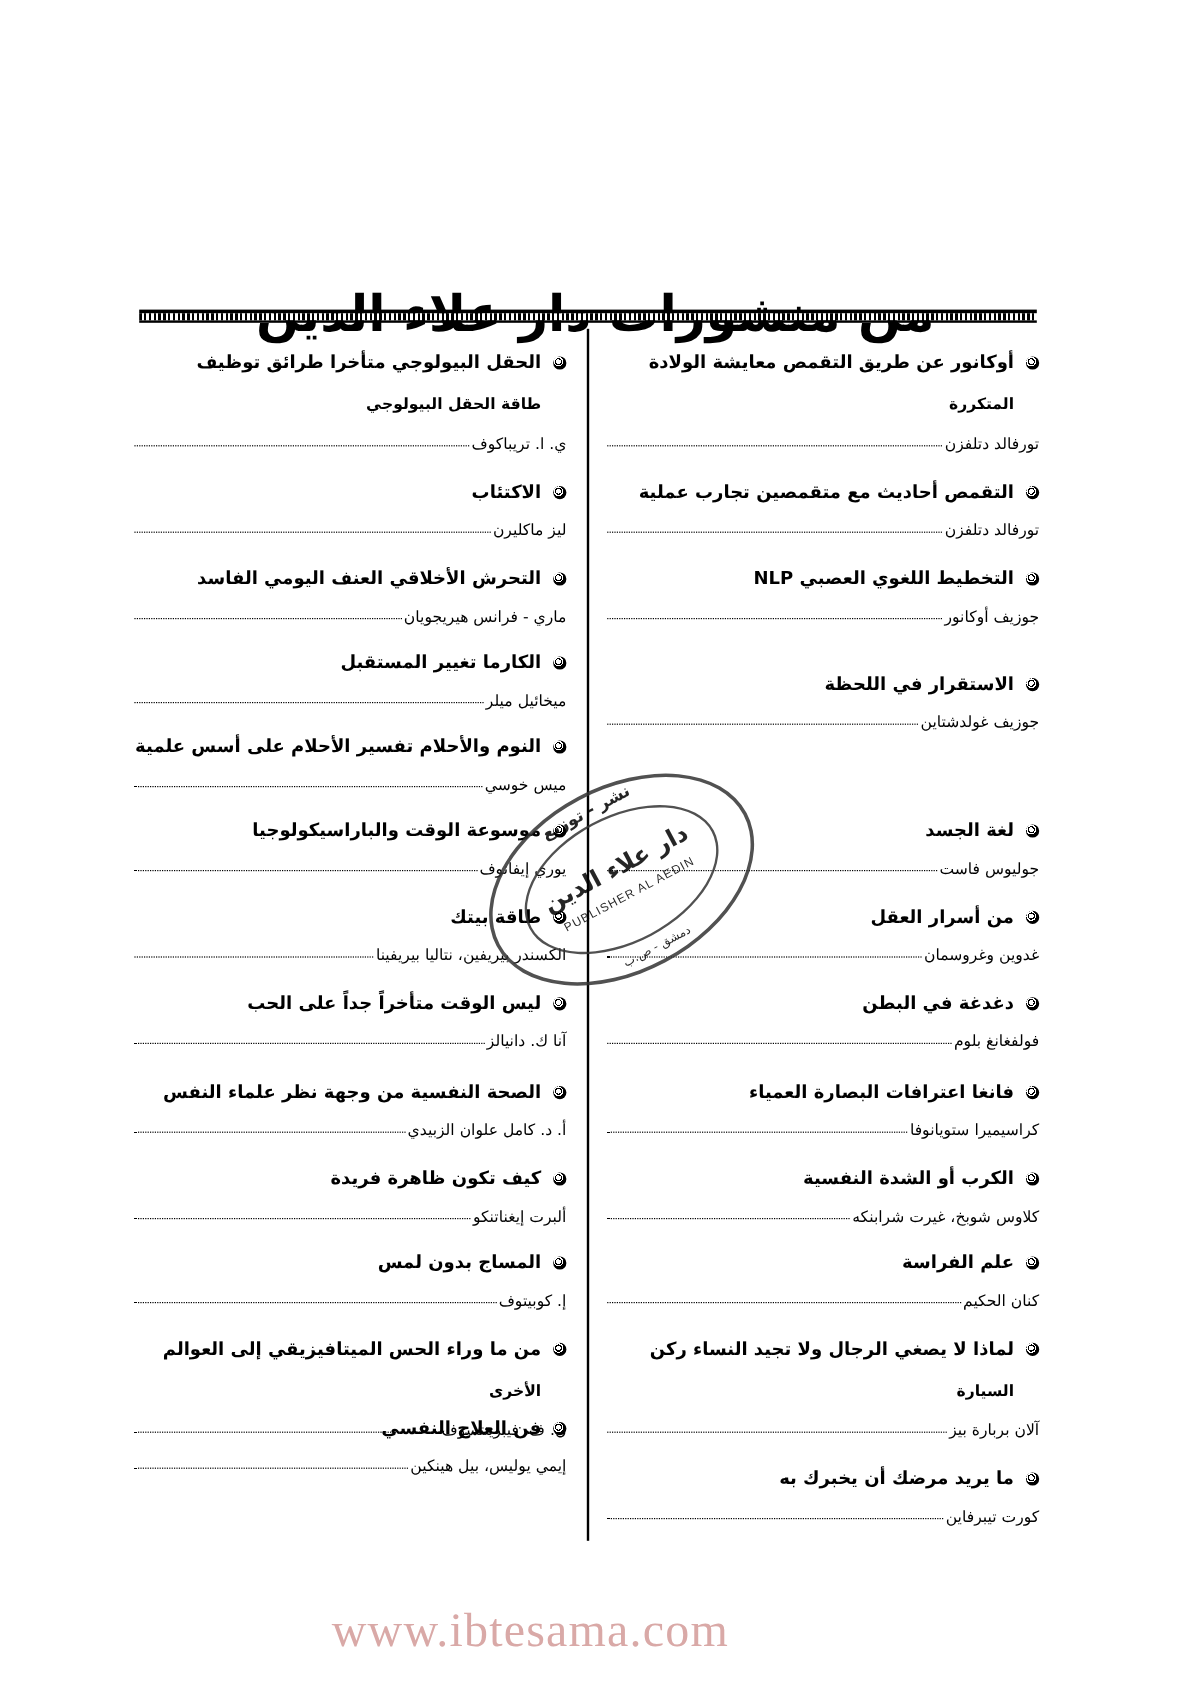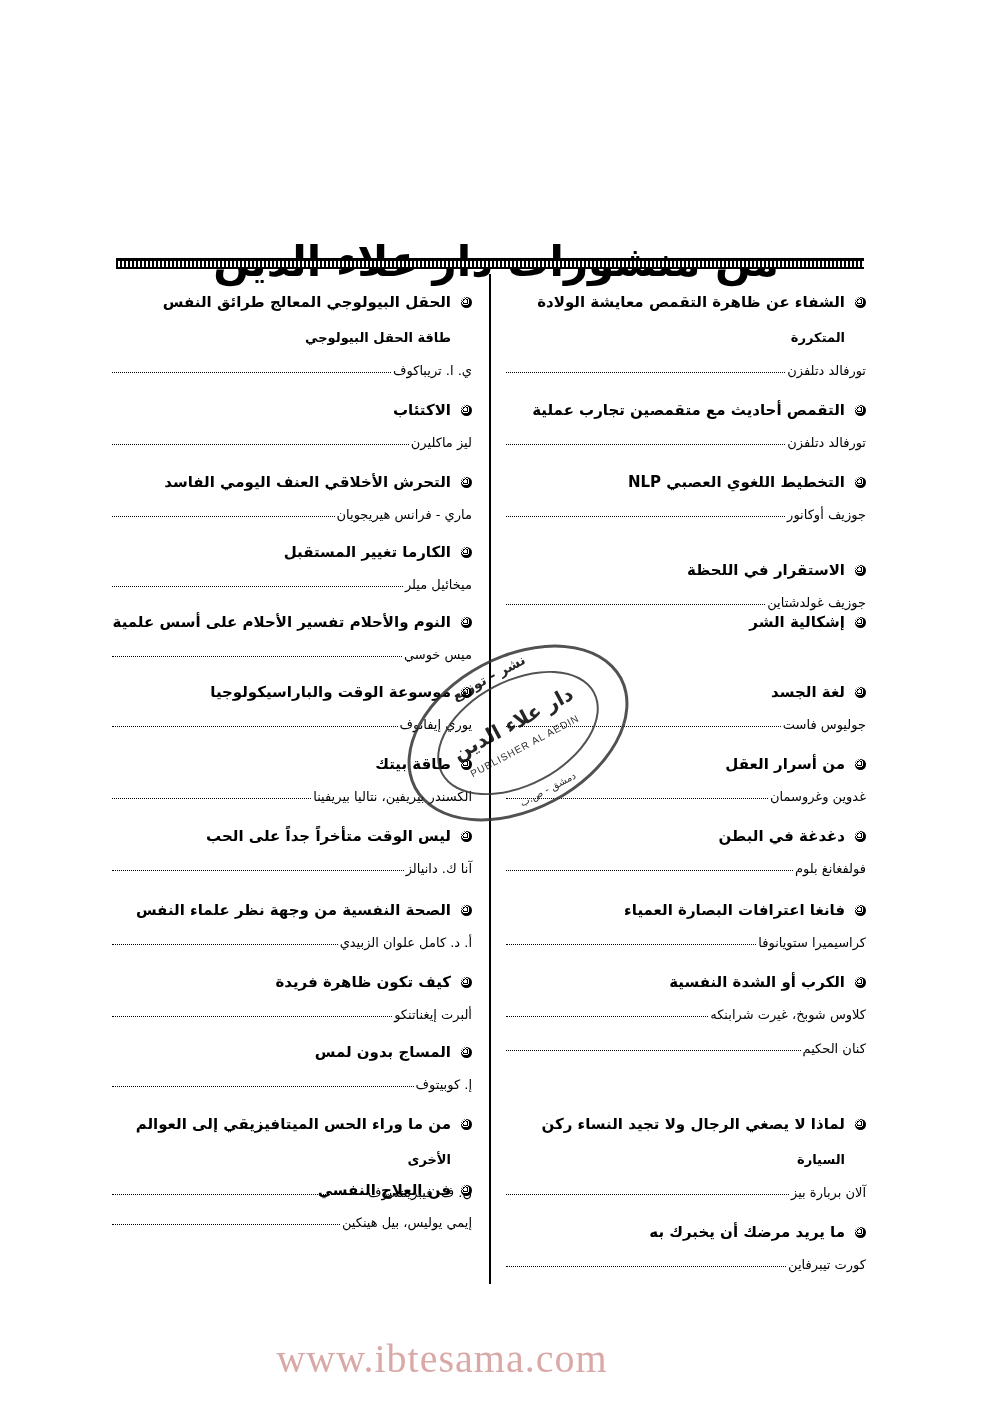--- a/index.html
+++ b/index.html
@@ -178,21 +178,21 @@
 <body>
 
 <h1 class="page-title">من منشورات دار علاء الدين</h1>
 <div class="title-rule"></div>
 <div class="column-divider"></div>
 
 <div class="column col-right">
   <div class="entry" style="top:0px">
     <div class="entry-title">
         <span class="bullet"></span>
-        <span class="title-text">الشفاء عن ظاهرة التقمص معايشة الولادة</span>
+        <span class="title-text">أوكانور عن طريق التقمص معايشة الولادة</span>
       </div>
     <div class="title-cont">المتكررة</div>
     <div class="author-line">
         <span class="author-name">تورفالد دتلفزن</span>
         <span class="leader"></span>
       </div>
   </div>
   <div class="entry" style="top:108px">
     <div class="entry-title">
         <span class="bullet"></span>
@@ -217,24 +217,20 @@
     <div class="entry-title">
         <span class="bullet"></span>
         <span class="title-text">الاستقرار في اللحظة</span>
       </div>
     <div class="author-line">
         <span class="author-name">جوزيف غولدشتاين</span>
         <span class="leader"></span>
       </div>
   </div>
   <div class="entry" style="top:320px">
-    <div class="entry-title">
-        <span class="bullet"></span>
-        <span class="title-text">إشكالية الشر</span>
-      </div>
   </div>
   <div class="entry" style="top:390px">
     <div class="entry-title">
         <span class="bullet"></span>
         <span class="title-text">لغة الجسد</span>
       </div>
     <div class="author-line">
         <span class="author-name">جوليوس فاست</span>
         <span class="leader"></span>
       </div>
@@ -273,20 +269,24 @@
     <div class="entry-title">
         <span class="bullet"></span>
         <span class="title-text">الكرب أو الشدة النفسية</span>
       </div>
     <div class="author-line">
         <span class="author-name">كلاوس شوبخ، غيرت شرابنكه</span>
         <span class="leader"></span>
       </div>
   </div>
   <div class="entry" style="top:750px">
+    <div class="entry-title">
+        <span class="bullet"></span>
+        <span class="title-text">علم الفراسة</span>
+      </div>
     <div class="author-line">
         <span class="author-name">كنان الحكيم</span>
         <span class="leader"></span>
       </div>
   </div>
   <div class="entry" style="top:822px">
     <div class="entry-title">
         <span class="bullet"></span>
         <span class="title-text">لماذا لا يصغي الرجال ولا تجيد النساء ركن</span>
       </div>
@@ -305,21 +305,21 @@
         <span class="author-name">كورت تيبرفاين</span>
         <span class="leader"></span>
       </div>
   </div>
 </div>
 
 <div class="column col-left">
   <div class="entry" style="top:0px">
     <div class="entry-title">
         <span class="bullet"></span>
-        <span class="title-text">الحقل البيولوجي المعالج طرائق النفس</span>
+        <span class="title-text">الحقل البيولوجي متأخرا طرائق توظيف</span>
       </div>
     <div class="title-cont">طاقة الحقل البيولوجي</div>
     <div class="author-line">
         <span class="author-name">ي. ا. تريباكوف</span>
         <span class="leader"></span>
       </div>
   </div>
   <div class="entry" style="top:108px">
     <div class="entry-title">
         <span class="bullet"></span>

